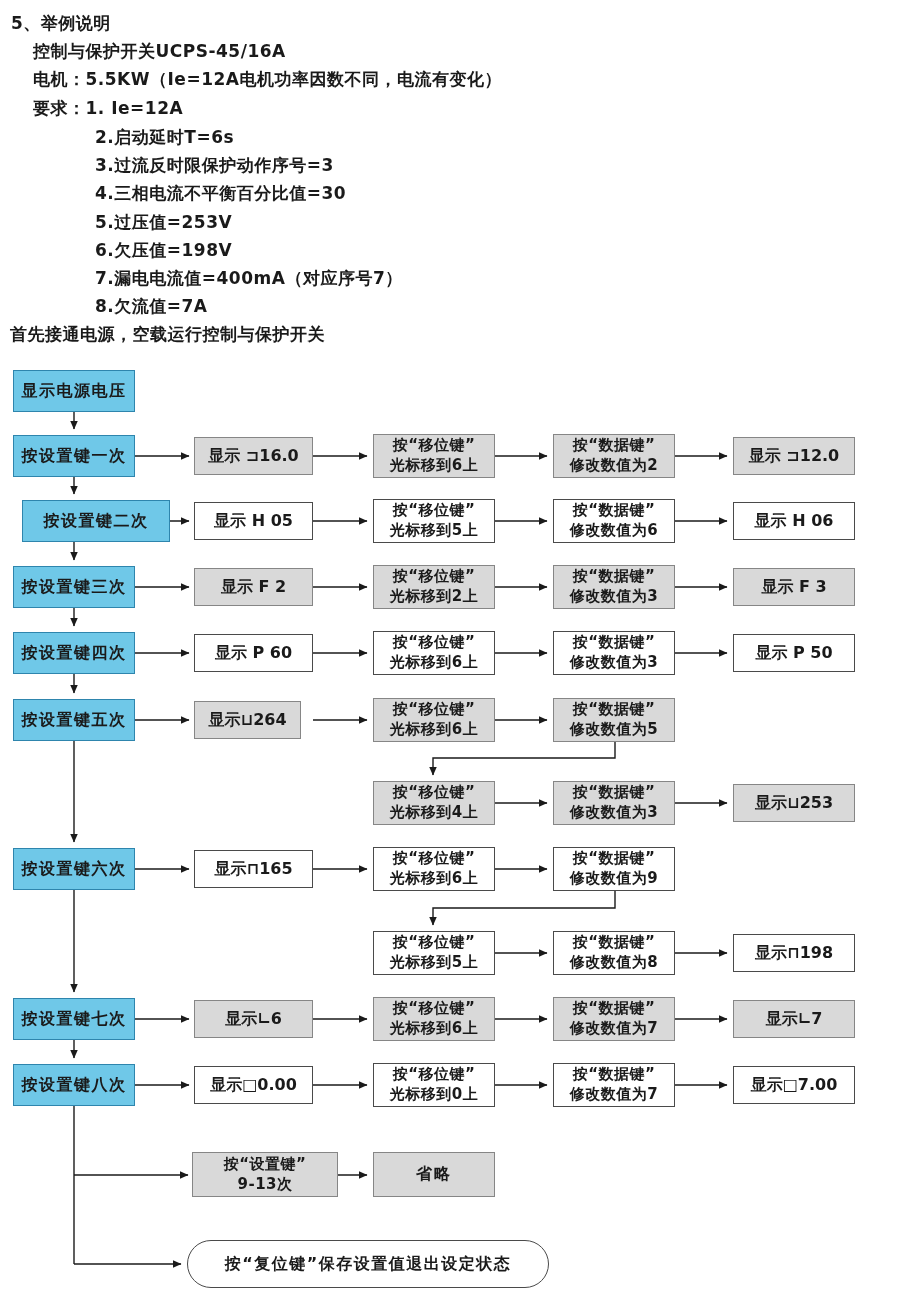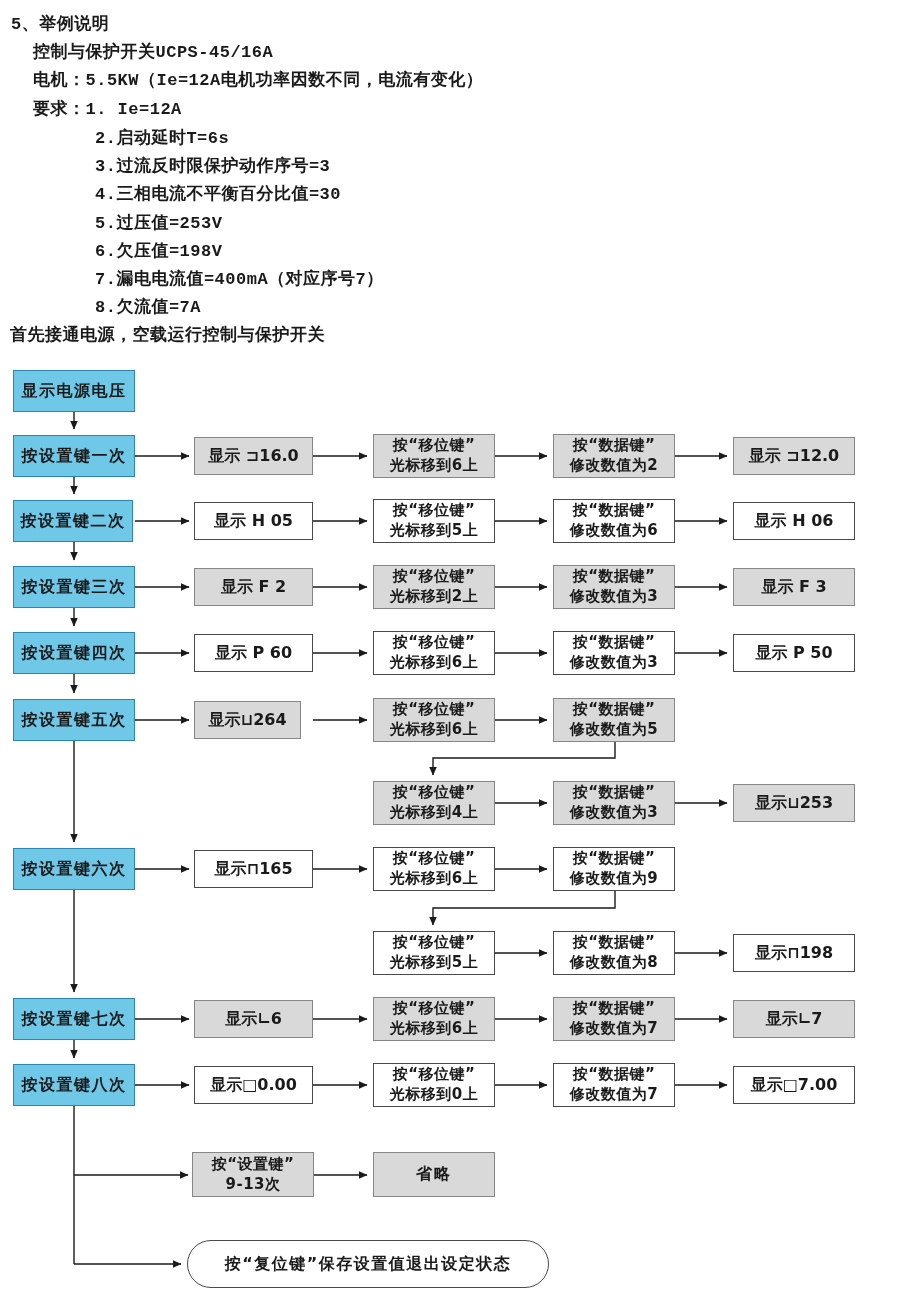--- a/index.html
+++ b/index.html
@@ -1,18 +1,18 @@
 <!DOCTYPE html>
 <html><head>
 <meta charset="utf-8">
 <style>
   html,body{margin:0;padding:0;background:#fff;}
   .page{position:relative;width:910px;height:1293px;background:#ffffff;
         font-family:"DejaVu Sans",sans-serif;color:#1a1a1a;overflow:hidden;}
-  .t{position:absolute;font-size:17px;font-weight:600;white-space:nowrap;letter-spacing:0.5px;font-family:Liberation Mono, monospace;}
+  .t{position:absolute;font-size:17px;font-weight:600;white-space:nowrap;letter-spacing:0.5px;}
   .box{position:absolute;display:flex;align-items:center;justify-content:center;
        text-align:center;font-size:16px;font-weight:700;box-sizing:border-box;white-space:nowrap;}
   .blue{background:#6FC8E8;border:1px solid #2e85ad;letter-spacing:1.5px;}
   .gray{background:#d9d9d9;border:1px solid #868686;}
   .white{background:#ffffff;border:1px solid #4a4a4a;}
   .two{flex-direction:column;font-size:15px;line-height:1.32;letter-spacing:0.5px;}
   .pill{border-radius:26px;letter-spacing:1.5px;}
   svg.overlay{position:absolute;left:0;top:0;pointer-events:none;}
   svg.overlay line, svg.overlay polyline{stroke:#1a1a1a;stroke-width:1.4;fill:none;}
 </style>
@@ -107,21 +107,21 @@
   <div class="box gray two" style="left:373px;top:434px;width:122px;height:44px">
     <span>按“移位键”</span>
     <span>光标移到6上</span>
   </div>
   <div class="box gray two" style="left:553px;top:434px;width:122px;height:44px">
     <span>按“数据键”</span>
     <span>修改数值为2</span>
   </div>
   <div class="box gray" style="left:733px;top:437px;width:122px;height:38px">显示 ⊐12.0</div>
 
-  <div class="box blue" style="left:13px;top:500px;width:120px;height:42px">按设置键二次</div>
+  <div class="box blue" style="left:22px;top:500px;width:148px;height:42px">按设置键二次</div>
   <div class="box white" style="left:194px;top:502px;width:119px;height:38px">显示 H 05</div>
   <div class="box white two" style="left:373px;top:499px;width:122px;height:44px">
     <span>按“移位键”</span>
     <span>光标移到5上</span>
   </div>
   <div class="box white two" style="left:553px;top:499px;width:122px;height:44px">
     <span>按“数据键”</span>
     <span>修改数值为6</span>
   </div>
   <div class="box white" style="left:733px;top:502px;width:122px;height:38px">显示 H 06</div>
@@ -209,21 +209,21 @@
   <div class="box white two" style="left:373px;top:1063px;width:122px;height:44px">
     <span>按“移位键”</span>
     <span>光标移到0上</span>
   </div>
   <div class="box white two" style="left:553px;top:1063px;width:122px;height:44px">
     <span>按“数据键”</span>
     <span>修改数值为7</span>
   </div>
   <div class="box white" style="left:733px;top:1066px;width:122px;height:38px">显示□7.00</div>
 
-  <div class="box gray two" style="left:192px;top:1152px;width:122px;height:45px">
+  <div class="box gray two" style="left:192px;top:1152px;width:146px;height:45px">
     <span>按“设置键”</span>
     <span>9-13次</span>
   </div>
   <div class="box gray" style="left:373px;top:1152px;width:122px;height:45px;letter-spacing:2px">省略</div>
 
   <div class="box white pill" style="left:187px;top:1240px;width:362px;height:48px">按“复位键”保存设置值退出设定状态</div>
 
 </div>
 
 </body></html>

